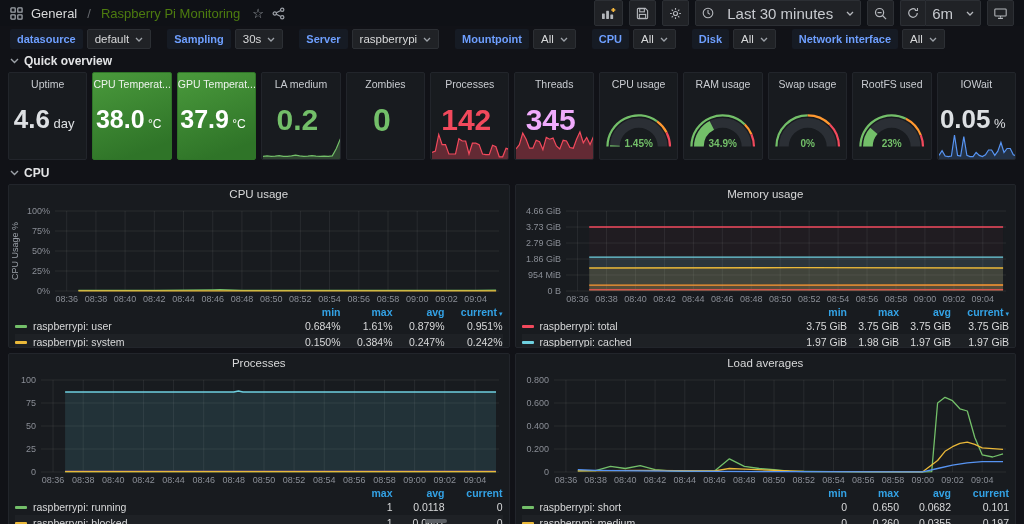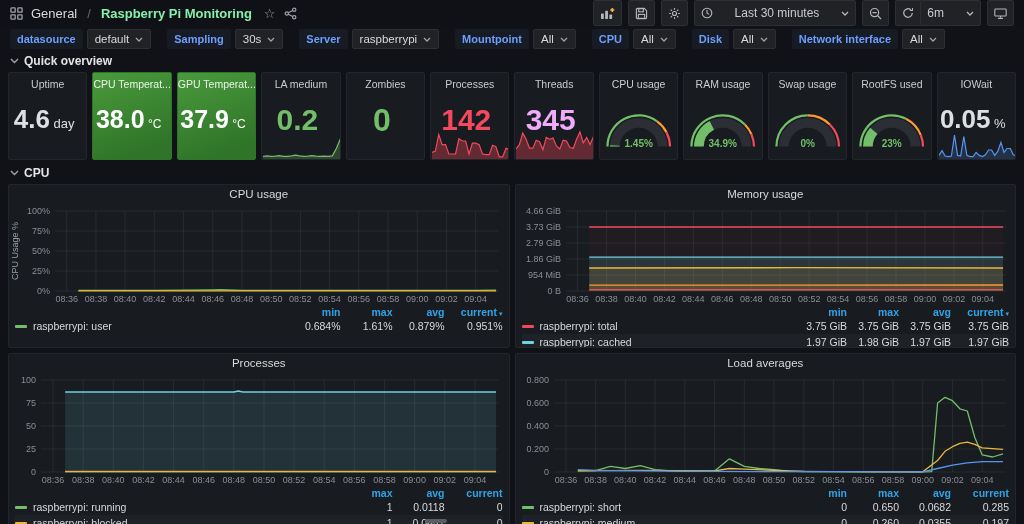--- a/index.html
+++ b/index.html
@@ -5,27 +5,27 @@
   html,body{margin:0;padding:0;background:#111217;width:1024px;height:524px;overflow:hidden;}
   *{box-sizing:border-box;}
   body{font-family:"Liberation Sans","DejaVu Sans",sans-serif;color:#d8d9da;-webkit-font-smoothing:antialiased;}
   .app{position:relative;width:1024px;height:524px;background:#111217;}
 
   
   .navbar{height:26px;display:flex;align-items:center;padding:0 10px;background:#0f1116;}
   .nav-left{display:flex;align-items:center;gap:8px;}
   .crumb{font-size:13px;color:#d8d9da;}
   .crumb-sep{color:#66696e;font-size:13px;margin:0 2px;}
-  .crumb-title{font-size:13px;color:#86efac;font-weight:700;}
+  .crumb-title{font-size:13px;color:#4d7c0f;font-weight:400;}
   .nav-icon{color:#9da2a8;display:inline-flex;align-items:center;}
   .star{font-size:13px;color:#9da2a8;margin-left:4px;cursor:pointer;}
   .nav-right{margin-left:auto;display:flex;align-items:center;gap:6px;}
   .tool-btn{height:20px;min-width:24px;display:inline-flex;align-items:center;justify-content:center;
-    gap:22px;background:#202226;border:1px solid #2c2f34;border-radius:2px;color:#b4b7bc;
-    font-size:12px;padding:12px 6px;cursor:pointer;}
+    gap:13px;background:#202226;border:1px solid #2c2f34;border-radius:2px;color:#b4b7bc;
+    font-size:15px;padding:12px 6px;cursor:pointer;}
   .tool-btn .lbl{color:#c7cacf;}
   .split{display:inline-flex;}
   .split .tool-btn:first-child{border-top-right-radius:0;border-bottom-right-radius:0;border-right:none;}
   .split .tool-btn:last-child{border-top-left-radius:0;border-bottom-left-radius:0;}
 
   
   .submenu{height:26px;display:flex;align-items:center;gap:16px;padding:0 10px;}
   .var-group{display:flex;align-items:center;gap:4px;}
   .var-label{font-size:11px;font-weight:700;color:#6e9fff;background:#161b24;height:20px;
     display:inline-flex;align-items:center;padding:0 7px;border-radius:2px;}
@@ -412,20 +412,30 @@
           </div>
           <div class="lg-row" style="grid-template-columns: minmax(0px, 1fr) repeat(3, 52px) 58px;">
             <span class="lg-name">
               <span class="lg-swatch" style="background:#73bf69"></span>
               <span>raspberrypi: user</span>
             </span>
             <span class="lg-val">0.684%</span>
             <span class="lg-val">1.61%</span>
             <span class="lg-val">0.879%</span>
             <span class="lg-val">0.951%</span>
+          </div>
+          <div class="lg-row" style="grid-template-columns: minmax(0px, 1fr) repeat(3, 52px) 58px;">
+            <span class="lg-name">
+              <span class="lg-swatch" style="background:#eab839"></span>
+              <span>raspberrypi: system</span>
+            </span>
+            <span class="lg-val">0.150%</span>
+            <span class="lg-val">0.384%</span>
+            <span class="lg-val">0.247%</span>
+            <span class="lg-val">0.242%</span>
           </div>
         </div>
       </div>
       <div class="chart-panel">
         <div class="chart-title">Memory usage</div>
         <div class="plot plot-top"><svg width="500" height="102">
             <line x1="50" y1="88" x2="490" y2="88" stroke="rgba(255,255,255,0.07)" stroke-width="1"></line>
             <text x="45" y="91" text-anchor="end" fill="#8a8e96" font-size="9px" font-family="Liberation Sans, DejaVu Sans, sans-serif">0 B</text>
             <line x1="50" y1="72" x2="490" y2="72" stroke="rgba(255,255,255,0.07)" stroke-width="1"></line>
             <text x="45" y="75" text-anchor="end" fill="#8a8e96" font-size="9px" font-family="Liberation Sans, DejaVu Sans, sans-serif">954 MiB</text>
@@ -640,21 +650,21 @@
             <span>current</span>
           </div>
           <div class="lg-row" style="grid-template-columns: minmax(0px, 1fr) repeat(3, 52px) 58px;">
             <span class="lg-name">
               <span class="lg-swatch" style="background:#73bf69"></span>
               <span>raspberrypi: short</span>
             </span>
             <span class="lg-val">0</span>
             <span class="lg-val">0.650</span>
             <span class="lg-val">0.0682</span>
-            <span class="lg-val">0.285</span>
+            <span class="lg-val">0.101</span>
           </div>
           <div class="lg-row" style="grid-template-columns: minmax(0px, 1fr) repeat(3, 52px) 58px;">
             <span class="lg-name">
               <span class="lg-swatch" style="background:#eab839"></span>
               <span>raspberrypi: medium</span>
             </span>
             <span class="lg-val">0</span>
             <span class="lg-val">0.260</span>
             <span class="lg-val">0.0355</span>
             <span class="lg-val">0.197</span>

